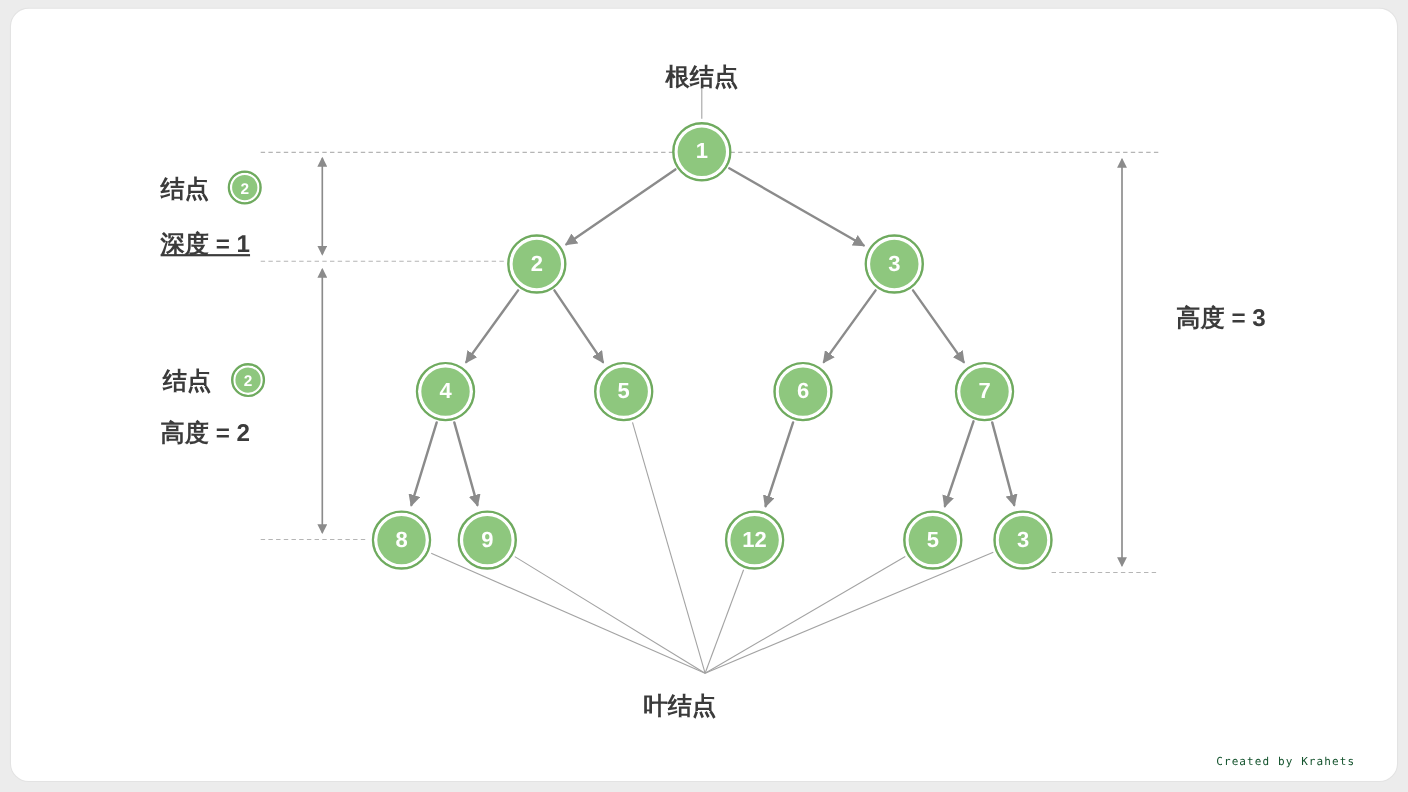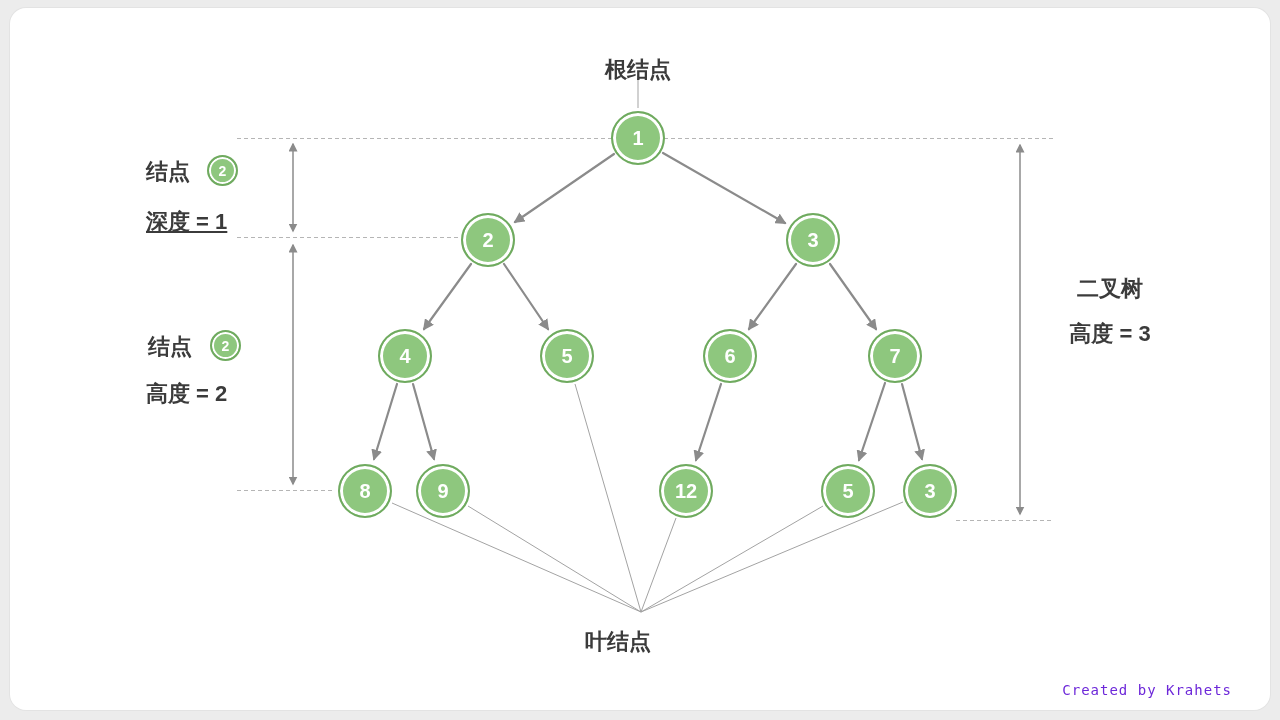--- a/index.html
+++ b/index.html
@@ -39,21 +39,21 @@
   }
   .label.center{text-align:center;}
   .right-block{
     position:absolute;z-index:2;left:1040px;top:266px;width:140px;
     text-align:center;font-size:22px;font-weight:700;line-height:45px;
     white-space:nowrap;
   }
   .watermark{
     position:absolute;z-index:2;right:48px;bottom:22px;
     font-family:"DejaVu Sans Mono","Liberation Mono",monospace;
-    font-size:14px;color:#6d28d9;letter-spacing:1px;
+    font-size:10px;color:#14532d;letter-spacing:1px;
   }
 </style>
 </head>
 <body>
 
 <div class="card"></div>
 
 <svg class="wires" width="1280" height="720" viewBox="0 0 1280 720">
   <defs>
     <marker id="ah" markerWidth="5" markerHeight="5" refX="4.2" refY="2.5" orient="auto">
@@ -121,17 +121,16 @@
 
 <div class="label" style="left:146px;top:157px;">结点</div>
 <div class="badge" style="left:207px;top:155px;">2</div>
 <div class="label" style="left:146px;top:207px;text-decoration:underline;">深度 = 1</div>
 
 <div class="label" style="left:148px;top:332px;">结点</div>
 <div class="badge" style="left:210px;top:330px;">2</div>
 <div class="label" style="left:146px;top:379px;">高度 = 2</div>
 
 <div class="right-block">
-  <div>二叉树</div>
   <div>高度 = 3</div>
 </div>
 
 <div class="watermark">Created by Krahets</div>
 
 </body></html>

